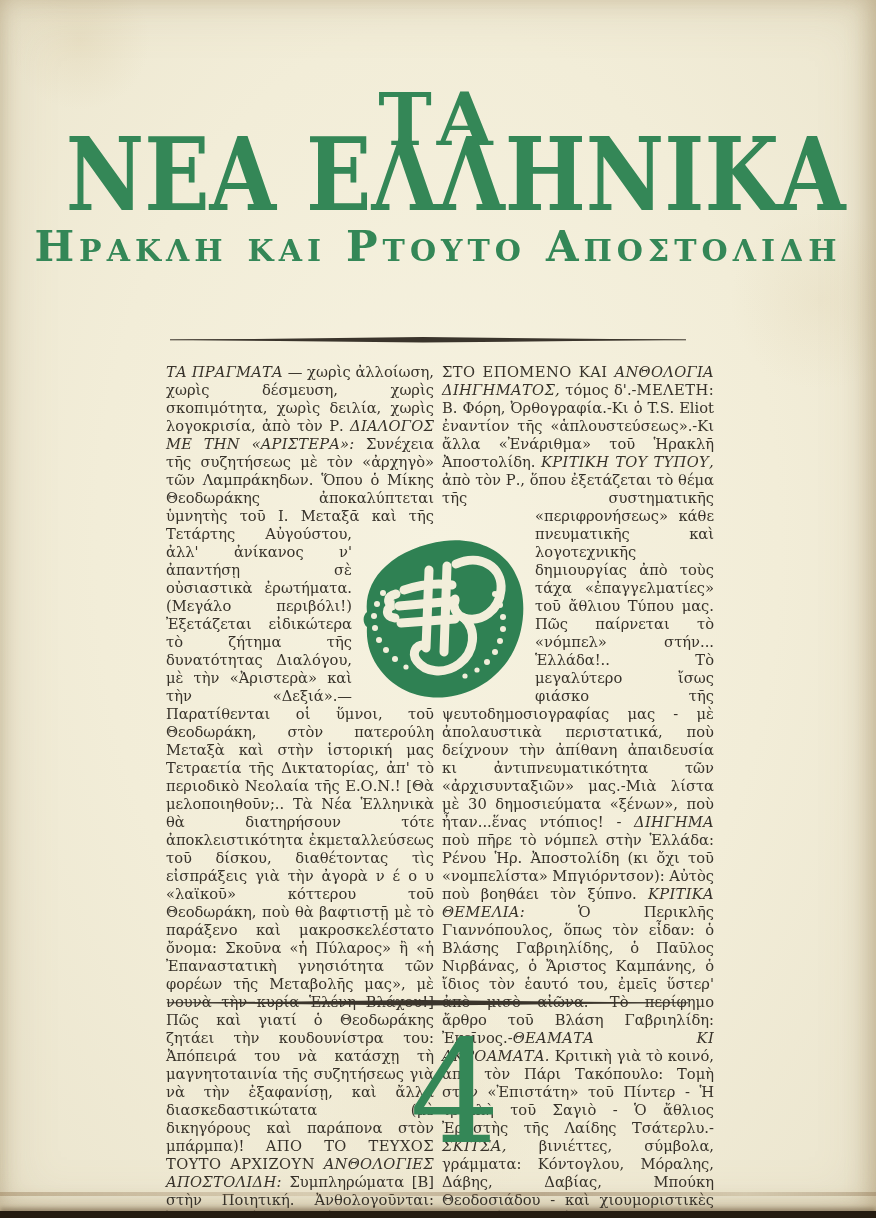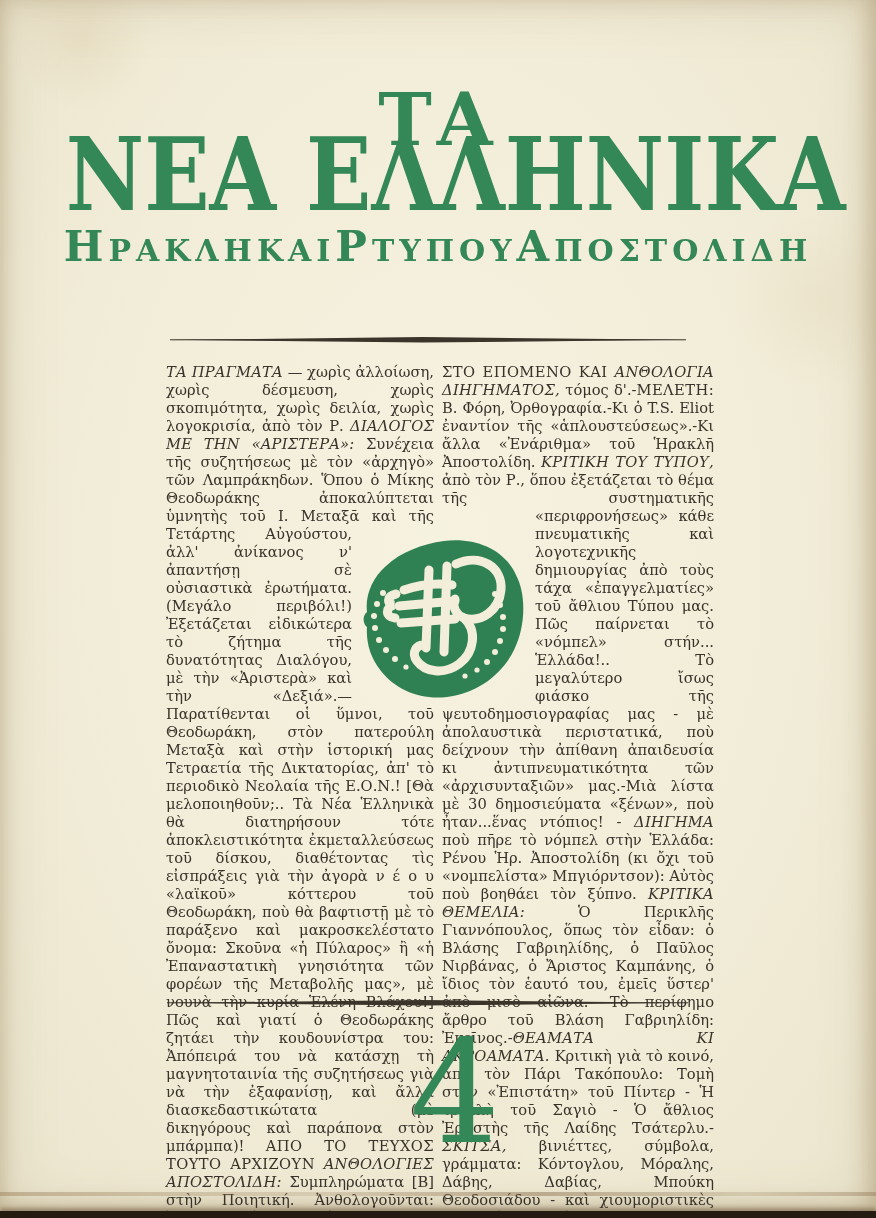--- a/index.html
+++ b/index.html
@@ -34,21 +34,21 @@
     text-align:center;color:var(--green);
     font-weight:bold;font-size:101px;line-height:1;letter-spacing:0px;
     transform:scaleX(.85);transform-origin:50% 50%;
     white-space:nowrap;
   }
   .subtitle{
     position:absolute;top:226px;left:0;right:0;
     text-align:center;color:var(--green);
     font-weight:bold;line-height:1;white-space:nowrap;
   }
-  .subtitle .w{margin:0 0;}
+  .subtitle .w{margin:0 10px;}
   .subtitle .lead{font-size:42px;letter-spacing:5px;}
   .subtitle .rest{font-size:30px;letter-spacing:5px;}
   
   .rule{position:absolute;display:block;}
   .rule-top{left:168px;top:336px;width:520px;height:8px;}
   .rule-bottom{left:165px;top:999px;width:525px;height:8px;}
   
   .columns{
     position:absolute;left:166px;top:363px;width:548px;
     display:flex;gap:8px;
@@ -96,21 +96,21 @@
   }
 </style>
 </head>
 <body>
 
 <div class="page">
 
   <div class="title1">ΤΑ</div>
   <div class="title2">ΝΕΑ ΕΛΛΗΝΙΚΑ</div>
 
-  <div class="subtitle"><span class="w"><span class="lead">Η</span><span class="rest">ΡΑΚΛΗ</span></span><span class="w"><span class="lead"></span><span class="rest">ΚΑΙ</span></span><span class="w"><span class="lead">Ρ</span><span class="rest">ΤΥΠΟΥ</span></span><span class="w"><span class="lead">Α</span><span class="rest">ΠΟΣΤΟΛΙΔΗ</span></span></div>
+  <div class="subtitle"><span class="w"><span class="lead">Η</span><span class="rest">ΡΑΚΛΗ</span></span><span class="w"><span class="lead"></span><span class="rest">ΚΑΙ</span></span><span class="w"><span class="lead">Ρ</span><span class="rest">ΤΟΥΤΟ</span></span><span class="w"><span class="lead">Α</span><span class="rest">ΠΟΣΤΟΛΙΔΗ</span></span></div>
 
   <svg class="rule rule-top" viewBox="0 0 520 8" preserveAspectRatio="none">
     <line x1="2" y1="3.8" x2="518" y2="3.8" stroke="#3a342b" stroke-width="1"></line>
     <polygon points="2,3.8 255,1.1 518,3.8 255,6.6" fill="#3a342b"></polygon>
   </svg>
 
   <main class="columns">
     <div class="col col-left">
       <p><span class="wrapL"></span><span class="seg-bi">ΤΑ ΠΡΑΓΜΑΤΑ</span><span class="seg-i"> — χωρὶς ἀλλοίωση, χωρὶς δέσμευση, χωρὶς σκοπιμότητα, χωρὶς δειλία, χωρὶς λογοκρισία, ἀπὸ τὸν Ρ. </span><span class="seg-bi">ΔΙΑΛΟΓΟΣ ΜΕ ΤΗΝ «ΑΡΙΣΤΕΡΑ»:</span><span class="seg-n"> Συνέχεια τῆς συζητήσεως μὲ τὸν «ἀρχηγὸ» τῶν Λαμπράκηδων. Ὅπου ὁ Μίκης Θεοδωράκης ἀποκαλύπτεται ὑμνητὴς τοῦ Ι. Μεταξᾶ καὶ τῆς </span><span class="seg-i">Τετάρτης Αὐγούστου</span><span class="seg-n">, ἀλλ' ἀνίκανος ν' ἀπαντήσῃ σὲ οὐσιαστικὰ ἐρωτήματα. (Μεγάλο περιβόλι!) Ἐξετάζεται εἰδικώτερα τὸ ζήτημα τῆς δυνατότητας Διαλόγου, μὲ τὴν «Ἀριστερὰ» καὶ τὴν «Δεξιά».— Παρατίθενται οἱ ὕμνοι, τοῦ Θεοδωράκη, στὸν </span><span class="seg-i">πατερούλη Μεταξὰ</span><span class="seg-n"> καὶ στὴν </span><span class="seg-i">ἱστορική μας Τετραετία τῆς Δικτατορίας</span><span class="seg-n">, ἀπ' τὸ περιοδικὸ </span><span class="seg-i">Νεολαία τῆς Ε.Ο.Ν.</span><span class="seg-n">! [Θὰ μελοποιηθοῦν;.. </span><span class="seg-i">Τὰ Νέα Ἑλληνικὰ</span><span class="seg-n"> θὰ διατηρήσουν τότε ἀποκλειστικότητα ἐκμεταλλεύσεως τοῦ δίσκου, διαθέτοντας τὶς εἰσπράξεις γιὰ τὴν ἀγορὰ ν έ ο υ «λαϊκοῦ» κόττερου τοῦ Θεοδωράκη, ποὺ θὰ βαφτιστῇ μὲ τὸ παράξενο καὶ μακροσκελέστατο ὄνομα: </span><span class="seg-i">Σκοῦνα «ἡ Πύλαρος» ἢ «ἡ Ἐπαναστατικὴ γνησιότητα τῶν φορέων τῆς Μεταβολῆς μας»</span><span class="seg-n">, μὲ νουνὰ τὴν κυρία Ἑλένη Βλάχου!] Πῶς καὶ γιατί ὁ Θεοδωράκης ζητάει τὴν κουδουνίστρα του: Ἀπόπειρά του νὰ κατάσχῃ τὴ μαγνητοταινία τῆς συζητήσεως γιὰ νὰ τὴν ἐξαφανίσῃ, καὶ ἄλλα διασκεδαστικώτατα (μὲ δικηγόρους καὶ παράπονα στὸν </span><span class="seg-i">μπάρμπα</span><span class="seg-n">)! </span><span class="seg-c">ΑΠΟ ΤΟ ΤΕΥΧΟΣ ΤΟΥΤΟ ΑΡΧΙΖΟΥΝ </span><span class="seg-ic">ΑΝΘΟΛΟΓΙΕΣ ΑΠΟΣΤΟΛΙΔΗ:</span><span class="seg-i"> Συμπληρώματα [Β] στὴν Ποιητική.</span><span class="seg-n"> Ἀνθολογοῦνται: Ἄβλιχος, Ἄγρας, Ἀθανασούλης, Ἀλεξάνδρου, Μ. Ἀλεξίου, Ἀνθίας, Ἀξιώτη, Ρένος Ἀποστολίδης.-</span></p>
     </div>

